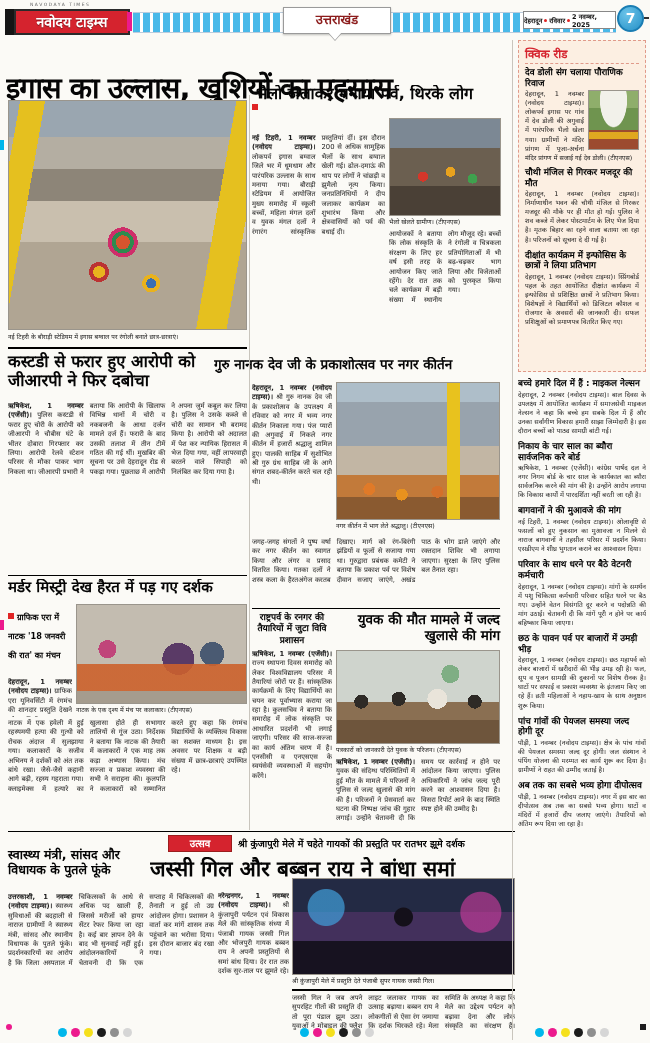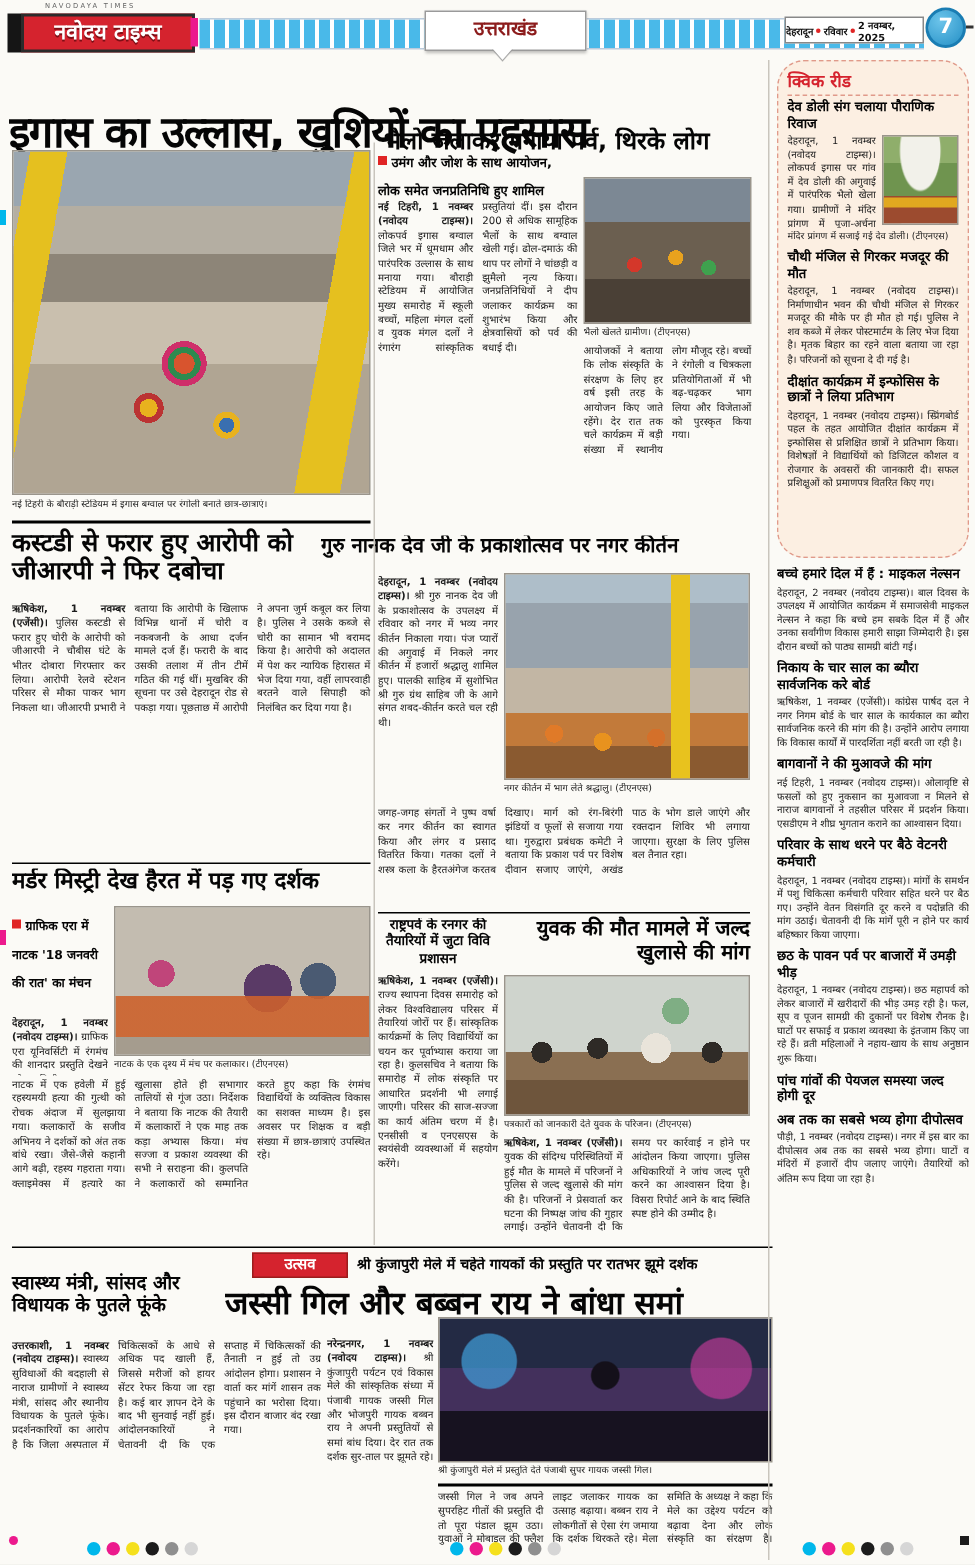--- a/index.html
+++ b/index.html
@@ -58,21 +58,21 @@
   <div class="abs photo" style="left:8px;top:100px;width:239px;height:230px;background:
          radial-gradient(circle at 48% 62%, #d8542e 0 7px, #2e8a4f 7px 11px, #cf2e6a 11px 15px, rgba(0,0,0,0) 15px),
          radial-gradient(circle at 38% 75%, #e8b21e 0 6px, #b33 6px 10px, rgba(0,0,0,0) 10px),
          radial-gradient(circle at 60% 80%, #3a6fb0 0 5px, #e8b21e 5px 9px, rgba(0,0,0,0) 9px),
          linear-gradient(100deg, rgba(0,0,0,0) 0 4%, #e5c01f 4% 13%, rgba(0,0,0,0) 13% 82%, #e5c01f 82% 93%, rgba(0,0,0,0) 93%),
          linear-gradient(180deg,#9aa6b0 0 16%,#b4aea2 16% 30%,#8d8578 30% 44%,#c9bfae 44% 62%,#b0a593 62% 100%);"></div>
   <div class="abs cap" style="left:8px;top:333px;width:239px;height:12px;">नई टिहरी के बौराड़ी स्टेडियम में इगास बग्वाल पर रंगोली बनाते छात्र-छात्राएं।</div>
   <div class="abs rule" style="left:8px;top:347px;width:239px;height:2px;"></div>
 
   <div class="abs" style="left:252px;top:96px;width:133px;">
-    <span class="redsq"></span><span class="b" style="font-size:8.6px;line-height:1.25;color:#050505;">उमंग और जोश के साथ आयोजन, लोक समेत जनप्रतिनिधि हुए शामिल</span>
+    <span class="redsq"></span>
   </div>
 
   <div class="abs body cols2" style="left:252px;top:134px;width:133px;height:214px;">
     <span class="dateline">नई टिहरी, 1 नवम्बर (नवोदय टाइम्स)।</span>
     <span>लोकपर्व इगास बग्वाल जिले भर में धूमधाम और पारंपरिक उल्लास के साथ मनाया गया। बौराड़ी स्टेडियम में आयोजित मुख्य समारोह में स्कूली बच्चों, महिला मंगल दलों व युवक मंगल दलों ने रंगारंग सांस्कृतिक प्रस्तुतियां दीं। इस दौरान 200 से अधिक सामूहिक भैलों के साथ बग्वाल खेली गई। ढोल-दमाऊं की थाप पर लोगों ने चांछड़ी व झुमैलो नृत्य किया। जनप्रतिनिधियों ने दीप जलाकर कार्यक्रम का शुभारंभ किया और क्षेत्रवासियों को पर्व की बधाई दी।</span>
   </div>
 
   <div class="abs photo" style="left:389px;top:118px;width:112px;height:98px;background:
          radial-gradient(circle at 30% 60%, #d4372a 0 5px, rgba(0,0,0,0) 5px),
          radial-gradient(circle at 55% 55%, #e8a21e 0 5px, rgba(0,0,0,0) 5px),
@@ -164,21 +164,21 @@
          radial-gradient(circle at 85% 35%, rgba(210,60,160,.6) 0 20px, rgba(0,0,0,0) 21px),
          radial-gradient(circle at 50% 40%, #14101a 0 9px, rgba(0,0,0,0) 10px),
          linear-gradient(180deg,#232a44 0 35%,#43305c 35% 65%,#171220 65%);"></div>
   <div class="abs cap" style="left:292px;top:977px;width:223px;height:9px;">श्री कुंजापुरी मेले में प्रस्तुति देते पंजाबी सुपर गायक जस्सी गिल।</div>
   <div class="abs rule" style="left:292px;top:989px;width:223px;height:2px;"></div>
   <div class="abs body cols3" style="left:292px;top:994px;width:223px;height:46px;">जस्सी गिल ने जब अपने सुपरहिट गीतों की प्रस्तुति दी तो पूरा पंडाल झूम उठा। युवाओं ने मोबाइल की फ्लैश लाइट जलाकर गायक का उत्साह बढ़ाया। बब्बन राय ने लोकगीतों से ऐसा रंग जमाया कि दर्शक थिरकते रहे। मेला समिति के अध्यक्ष ने कहा कि मेले का उद्देश्य पर्यटन को बढ़ावा देना और लोक संस्कृति का संरक्षण है। समापन पर विजेताओं को पुरस्कृत किया जाएगा।</div>
 
   <div class="abs vrule" style="left:512px;top:40px;height:1000px;"></div>
   <div class="abs vrule" style="left:249px;top:95px;height:735px;"></div>
 
-  <div class="abs qbox" style="left: 518px; top: 40px; width: 128px; height: 332px; background: rgb(252, 239, 226); border-radius: 18px;">
+  <div class="abs qbox" style="left: 518px; top: 40px; width: 128px; height: 332px; background: rgb(252, 239, 226);">
     <div style="font-weight: bold; font-size: 11.5px; margin-bottom: 3px; border-bottom: 1px dashed rgb(224, 154, 138); padding-bottom: 2px; color: rgb(213, 35, 46);">क्विक रीड</div>
     <div class="brief">
       <div class="bh">देव डोली संग चलाया पौराणिक रिवाज</div>
       <div style="display:flex;gap:4px;">
         <div class="bb" style="width:60px;height:62px;overflow:hidden;">देहरादून, 1 नवम्बर (नवोदय टाइम्स)। लोकपर्व इगास पर गांव में देव डोली की अगुवाई में पारंपरिक भैलो खेला गया। ग्रामीणों ने मंदिर प्रांगण में पूजा-अर्चना कर क्षेत्र की खुशहाली की कामना की।</div>
         <div class="photo" style="width:52px;height:60px;background:
                radial-gradient(ellipse at 50% 16%, #f2f1ea 0 38%, rgba(0,0,0,0) 40%),
                linear-gradient(0deg, rgba(0,0,0,0) 0 18%, rgba(232,178,30,.9) 18% 30%, rgba(0,0,0,0) 30%),
                linear-gradient(180deg,#8fae6b 0 30%,#6f944f 30% 68%,#9c4b2f 68%);"></div>
       </div>
@@ -210,20 +210,21 @@
     <div class="brief">
       <div class="bh">परिवार के साथ धरने पर बैठे वेटनरी कर्मचारी</div>
       <div class="bb">देहरादून, 1 नवम्बर (नवोदय टाइम्स)। मांगों के समर्थन में पशु चिकित्सा कर्मचारी परिवार सहित धरने पर बैठ गए। उन्होंने वेतन विसंगति दूर करने व पदोन्नति की मांग उठाई। चेतावनी दी कि मांगें पूरी न होने पर कार्य बहिष्कार किया जाएगा।</div>
     </div>
     <div class="brief">
       <div class="bh">छठ के पावन पर्व पर बाजारों में उमड़ी भीड़</div>
       <div class="bb">देहरादून, 1 नवम्बर (नवोदय टाइम्स)। छठ महापर्व को लेकर बाजारों में खरीदारों की भीड़ उमड़ रही है। फल, सूप व पूजन सामग्री की दुकानों पर विशेष रौनक है। घाटों पर सफाई व प्रकाश व्यवस्था के इंतजाम किए जा रहे हैं। व्रती महिलाओं ने नहाय-खाय के साथ अनुष्ठान शुरू किया।</div>
     </div>
     <div class="brief">
       <div class="bh">पांच गांवों की पेयजल समस्या जल्द होगी दूर</div>
+      <div class="bb">पौड़ी, 1 नवम्बर (नवोदय टाइम्स)। क्षेत्र के पांच गांवों की पेयजल समस्या जल्द दूर होगी। जल संस्थान ने पंपिंग योजना की मरम्मत का कार्य शुरू कर दिया है। ग्रामीणों ने राहत की उम्मीद जताई है।</div>
     </div>
     <div class="brief">
       <div class="bh">अब तक का सबसे भव्य होगा दीपोत्सव</div>
       <div class="bb">पौड़ी, 1 नवम्बर (नवोदय टाइम्स)। नगर में इस बार का दीपोत्सव अब तक का सबसे भव्य होगा। घाटों व मंदिरों में हजारों दीप जलाए जाएंगे। तैयारियों को अंतिम रूप दिया जा रहा है।</div>
     </div>
   </div>
 
   <div class="abs" style="left:0;top:140px;width:4px;height:10px;background:#00b7eb;"></div>
   <div class="abs" style="left:0;top:620px;width:4px;height:10px;background:#ec1a8d;"></div>
 

